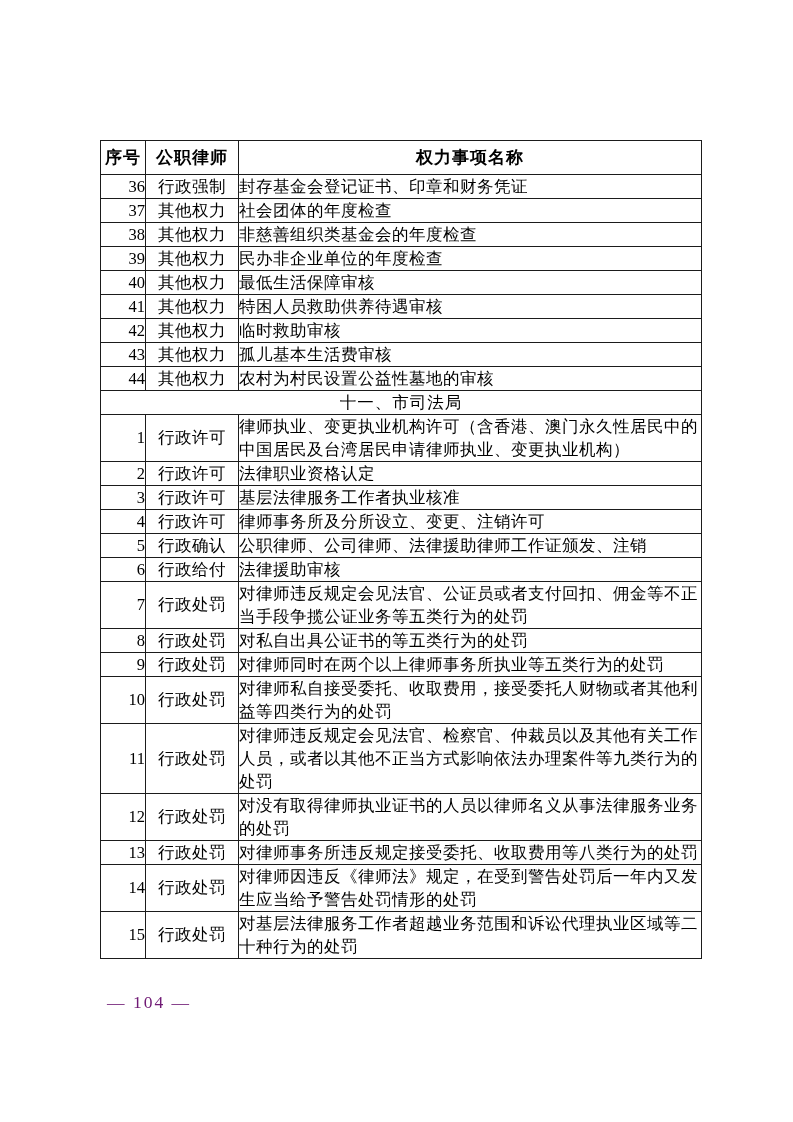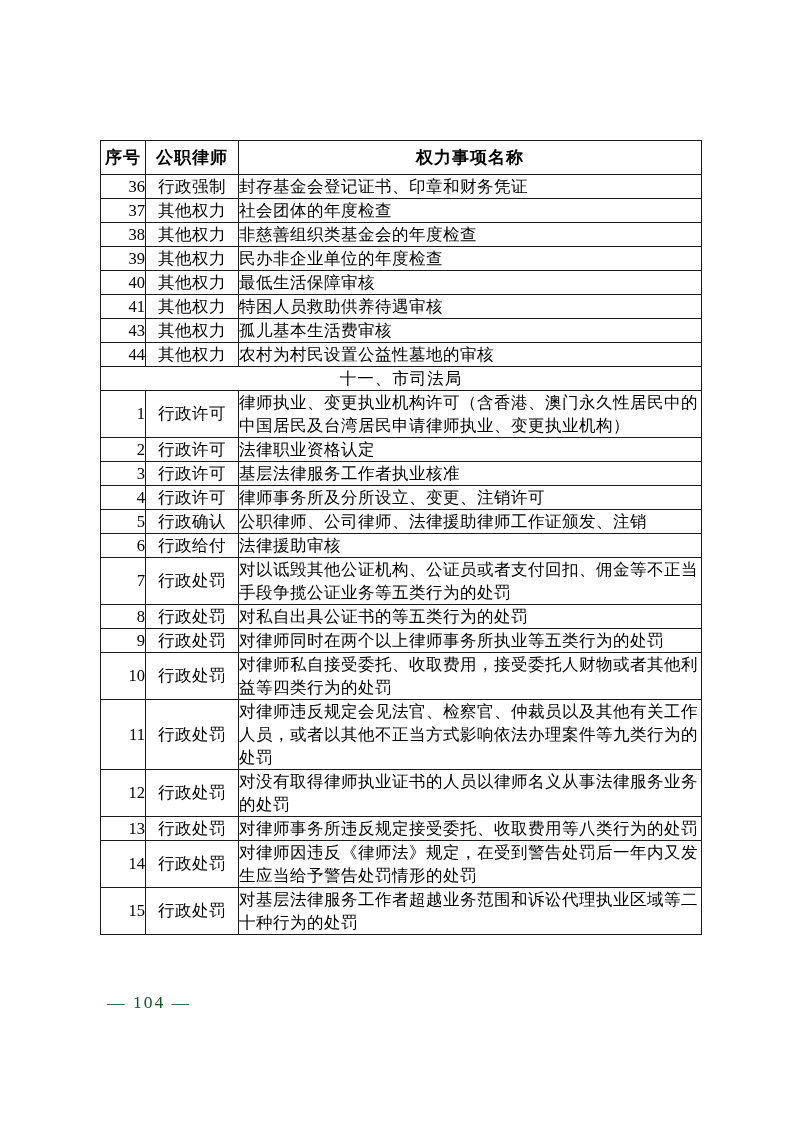--- a/index.html
+++ b/index.html
@@ -64,21 +64,21 @@
     line-height: 23px;
     font-size: 17px;
     letter-spacing: 1px;
   }
   .page-footer {
     position: absolute;
     left: 107px;
     top: 992px;
     font-size: 17.5px;
     letter-spacing: 2px;
-    color: #14532d;
+    color: #701a75;
   }
 </style>
 </head>
 <body>
 
 <div class="page">
 
   <table class="doc-table">
     <colgroup>
       <col class="c-no">
@@ -117,20 +117,25 @@
           <td class="cell-no">40</td>
           <td class="cell-type">其他权力</td>
           <td class="cell-name">最低生活保障审核</td>
         </tr>
         <tr>
           <td class="cell-no">41</td>
           <td class="cell-type">其他权力</td>
           <td class="cell-name">特困人员救助供养待遇审核</td>
         </tr>
         <tr>
+          <td class="cell-no">42</td>
+          <td class="cell-type">其他权力</td>
+          <td class="cell-name">临时救助审核</td>
+        </tr>
+        <tr>
           <td class="cell-no">43</td>
           <td class="cell-type">其他权力</td>
           <td class="cell-name">孤儿基本生活费审核</td>
         </tr>
         <tr>
           <td class="cell-no">44</td>
           <td class="cell-type">其他权力</td>
           <td class="cell-name">农村为村民设置公益性墓地的审核</td>
         </tr>
         <tr>
@@ -162,21 +167,21 @@
           <td class="cell-name">公职律师、公司律师、法律援助律师工作证颁发、注销</td>
         </tr>
         <tr>
           <td class="cell-no">6</td>
           <td class="cell-type">行政给付</td>
           <td class="cell-name">法律援助审核</td>
         </tr>
         <tr>
           <td class="cell-no">7</td>
           <td class="cell-type">行政处罚</td>
-          <td class="cell-name">对以诋毁其他公证机构、公证员或者支付回扣、佣金等不正当手段争揽公证业务等五类行为的处罚</td>
+          <td class="cell-name">对律师违反规定会见法官、公证员或者支付回扣、佣金等不正当手段争揽公证业务等五类行为的处罚</td>
         </tr>
         <tr>
           <td class="cell-no">8</td>
           <td class="cell-type">行政处罚</td>
           <td class="cell-name">对私自出具公证书的等五类行为的处罚</td>
         </tr>
         <tr>
           <td class="cell-no">9</td>
           <td class="cell-type">行政处罚</td>
           <td class="cell-name">对律师同时在两个以上律师事务所执业等五类行为的处罚</td>

